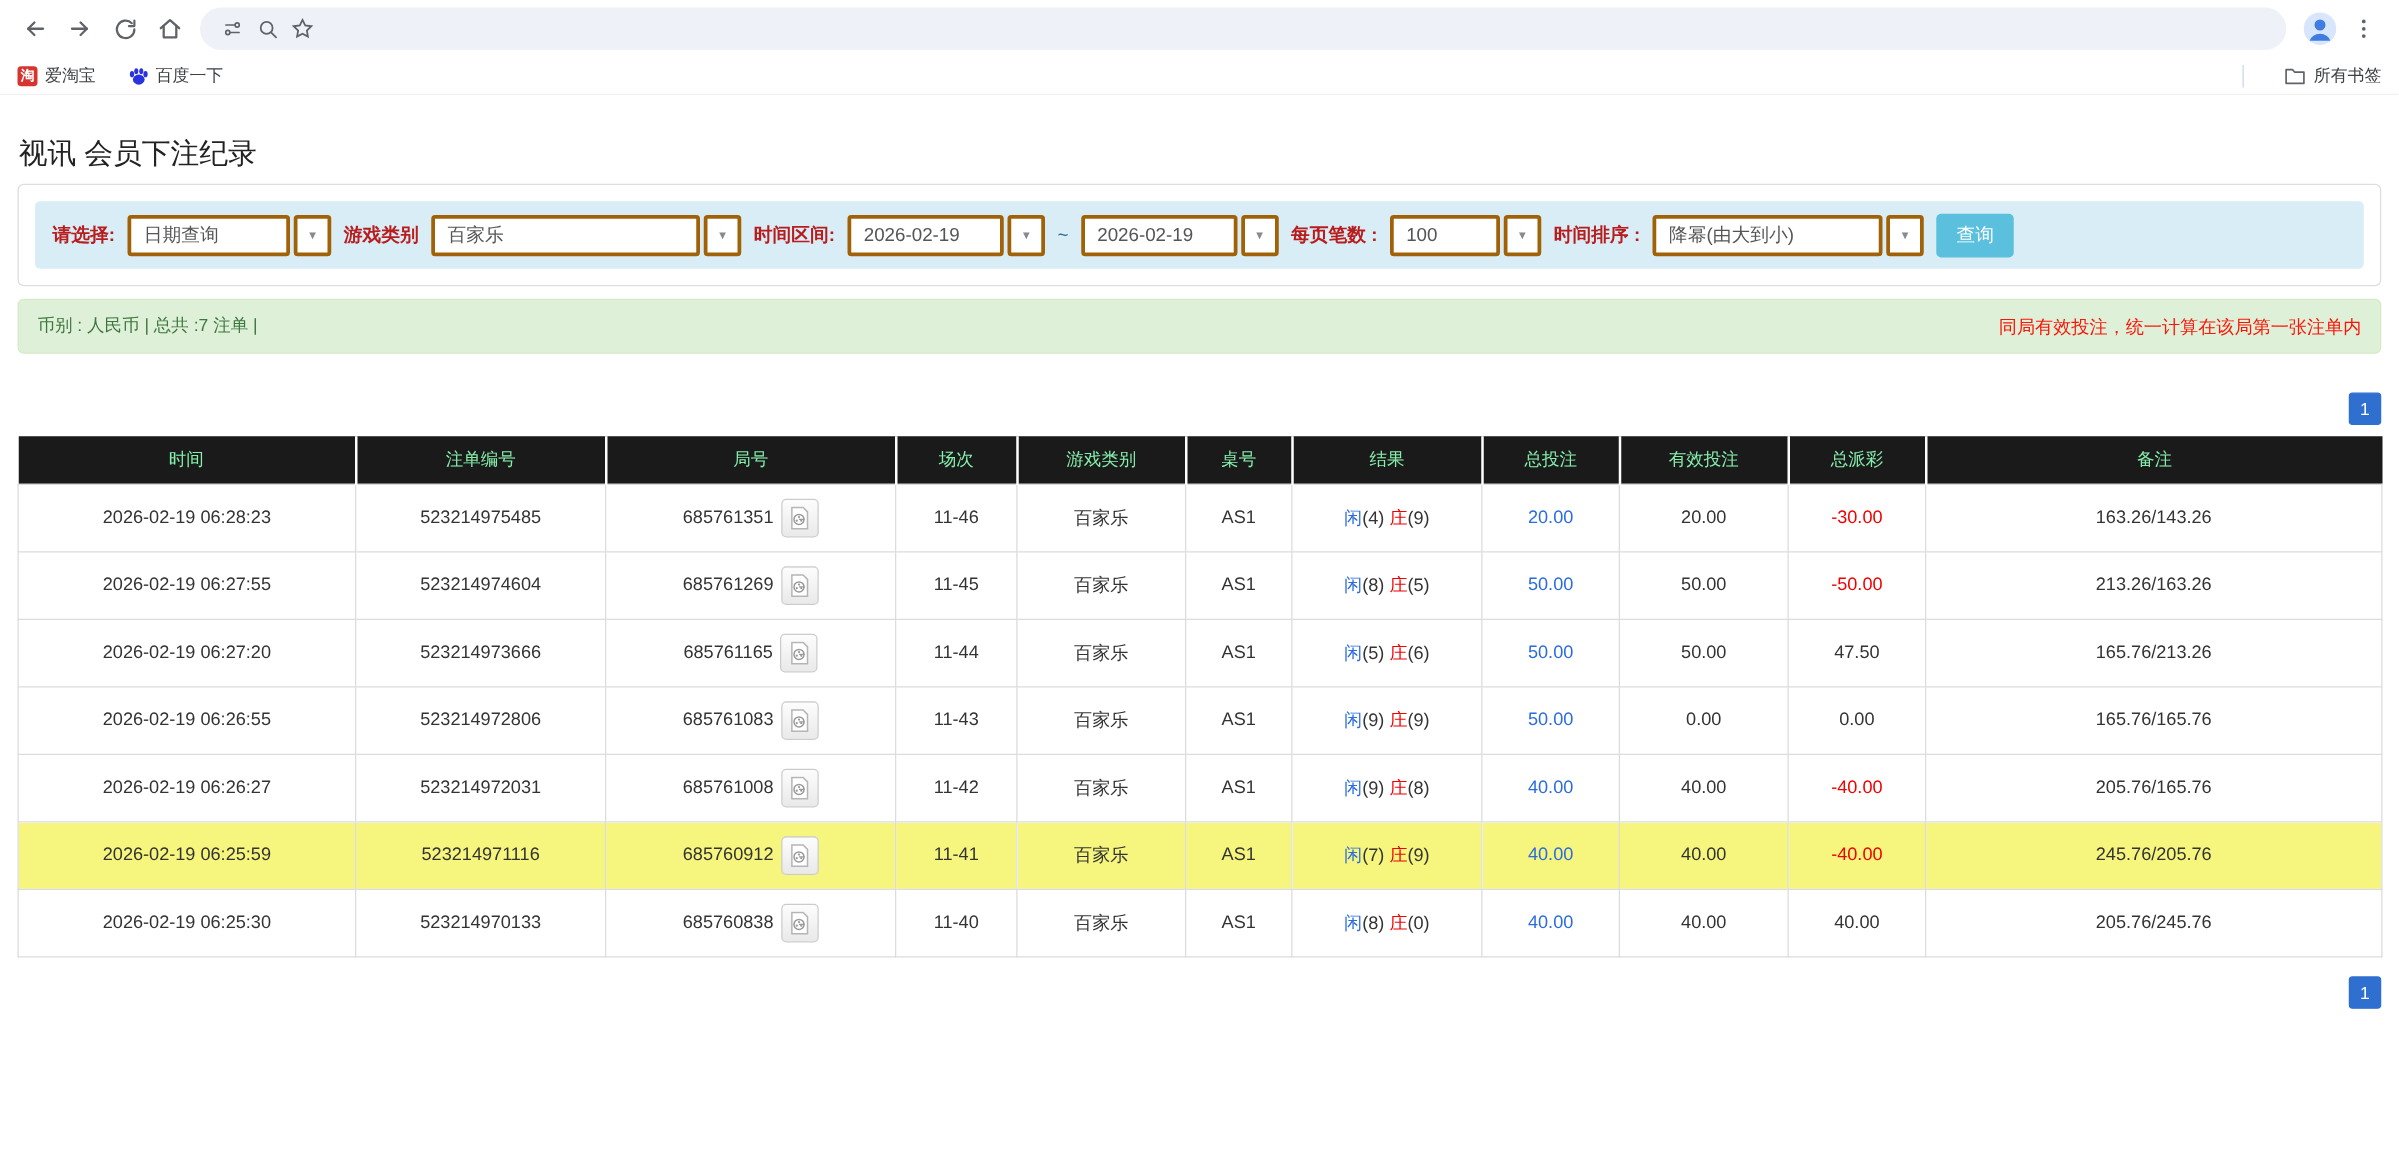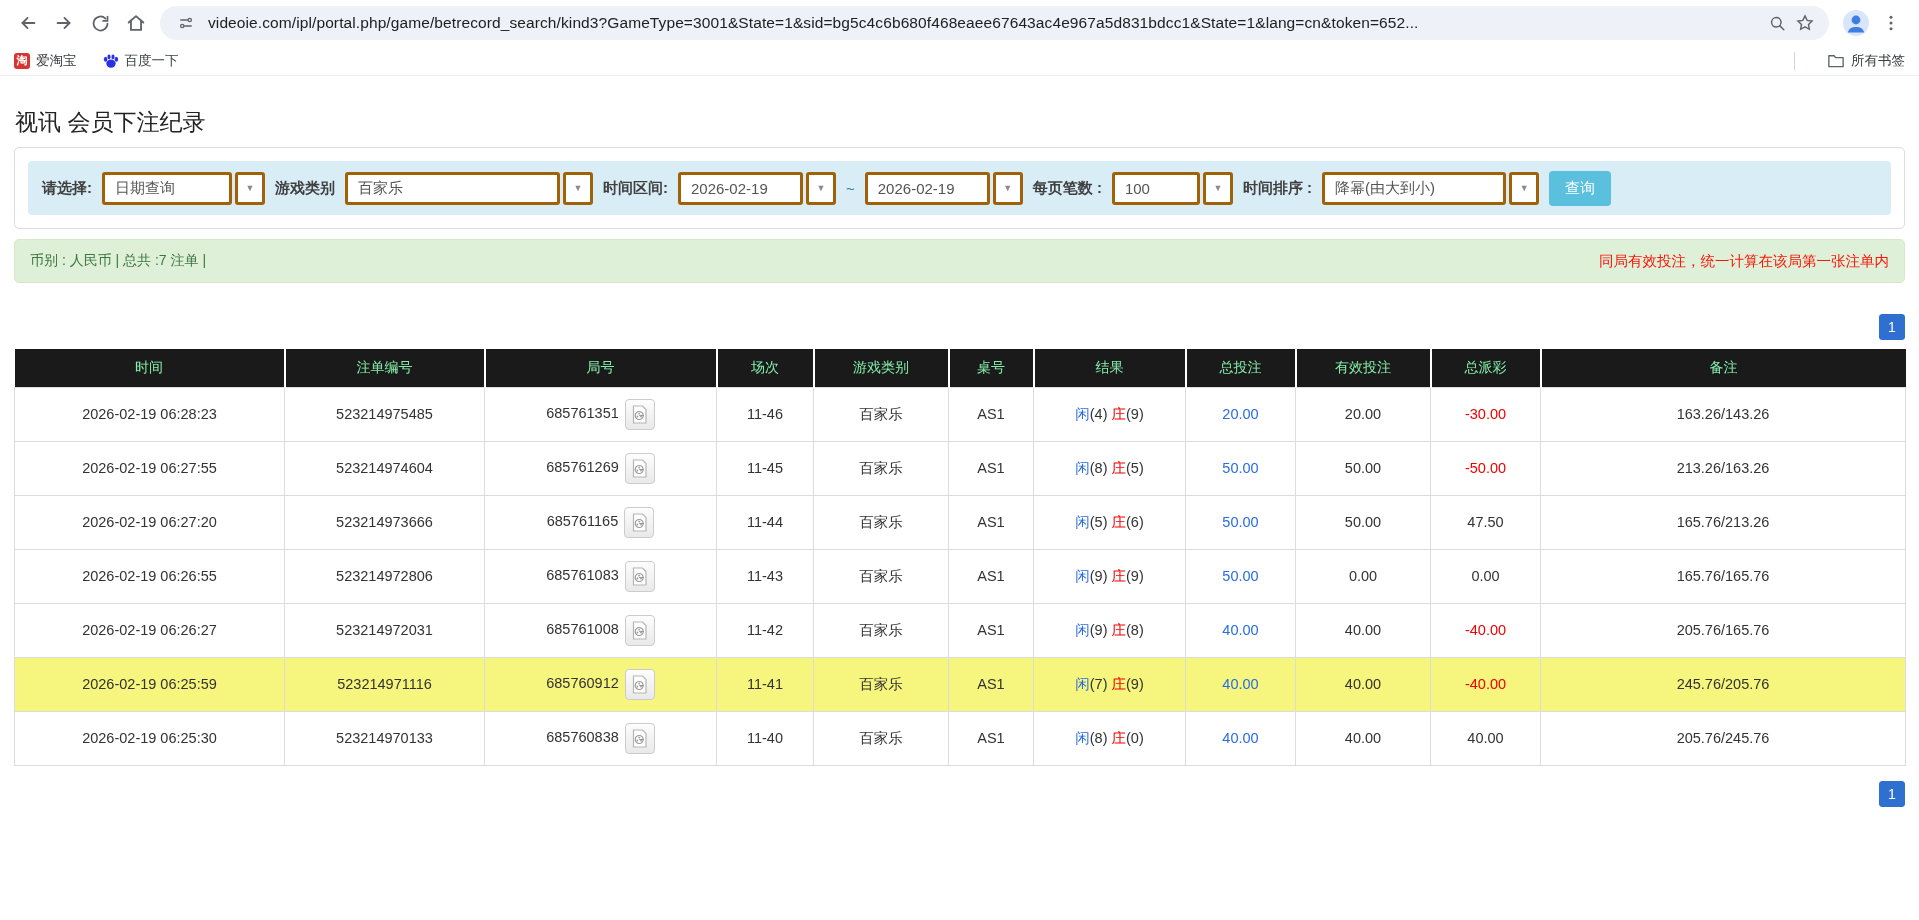--- a/index.html
+++ b/index.html
@@ -28,21 +28,21 @@
   .bm-item { display:flex; align-items:center; gap:6px; margin-right:26px; cursor:pointer; }
   .tb-ico { width:16px; height:16px; background:#d5342f; border-radius:3px; color:#fff; font-size:11px;
     display:flex; align-items:center; justify-content:center; font-weight:bold; }
   .bm-right { margin-left:auto; display:flex; align-items:center; gap:22px; }
   .bm-divider { width:1px; height:18px; background:#cdd6e8; margin-right:10px; }
   
   .page-title { font-size:23px; color:#222; margin:31px 0 9px 15px; font-weight:400; }
   .filter-panel { margin:0 14px; border:1px solid #ddd; border-radius:5px; padding:13px; }
   .filter-bar { background:#d9edf7; border-radius:4px; height:54px; display:flex; align-items:center;
     padding:0 14px; gap:10px; font-size:15px; }
-  .flabel { color:#404040; font-weight:bold; white-space:nowrap; }
+  .flabel { color:#b91c1c; font-weight:bold; white-space:nowrap; }
   .tilde { color:#31708f; }
   .combo { display:flex; gap:3px; flex:0 0 auto; }
   .cbox { height:33px; background:#fff; border:3px solid #a16207; border-radius:3px;
     display:flex; align-items:center; padding:0 10px; color:#555; font-size:15px; white-space:nowrap; cursor:pointer; }
   .carrow { width:30px; justify-content:center; color:#8a8a8a; font-size:9px; padding:0; }
   .w-query { width:130px; } .w-game { width:215px; } .w-date { width:125px; } .w-size { width:88px; } .w-sort { width:184px; }
   .search-btn { height:35px; width:62px; background:#5bc0de; color:#fff; border:none; border-radius:4px;
     font-size:15px; cursor:pointer; font-family:inherit; }
   .summary-bar { margin:10px 14px 0; background:#dff0d8; border:1px solid #d6e9c6; border-radius:5px;
     height:44px; display:flex; align-items:center; justify-content:space-between; padding:0 15px;
@@ -99,21 +99,20 @@
   </button>
   <div class="omnibox">
     <span class="omni-ico">
       <svg width="18" height="18" viewBox="0 0 24 24">
           <path d="M5 8h9"></path>
           <circle cx="17" cy="8" r="2.2"></circle>
           <path d="M19 16h-9"></path>
           <circle cx="7" cy="16" r="2.2"></circle>
         </svg>
     </span>
-    <span class="url-text">videoie.com/ipl/portal.php/game/betrecord_search/kind3?GameType=3001&amp;State=1&amp;sid=bg5c4c6b680f468eaee67643ac4e967a5d831bdcc1&amp;State=1&amp;lang=cn&amp;token=652...</span>
     <button class="omni-ico">
       <svg width="19" height="19" viewBox="0 0 24 24">
           <circle cx="10.5" cy="10.5" r="6"></circle>
           <path d="M15 15l5 5"></path>
         </svg>
     </button>
     <button class="omni-ico">
       <svg width="20" height="20" viewBox="0 0 24 24">
           <polygon points="12,3.5 14.6,8.8 20.5,9.6 16.2,13.7 17.2,19.5 12,16.7 6.8,19.5 7.8,13.7 3.5,9.6 9.4,8.8" stroke-width="1.7"></polygon>
         </svg>

